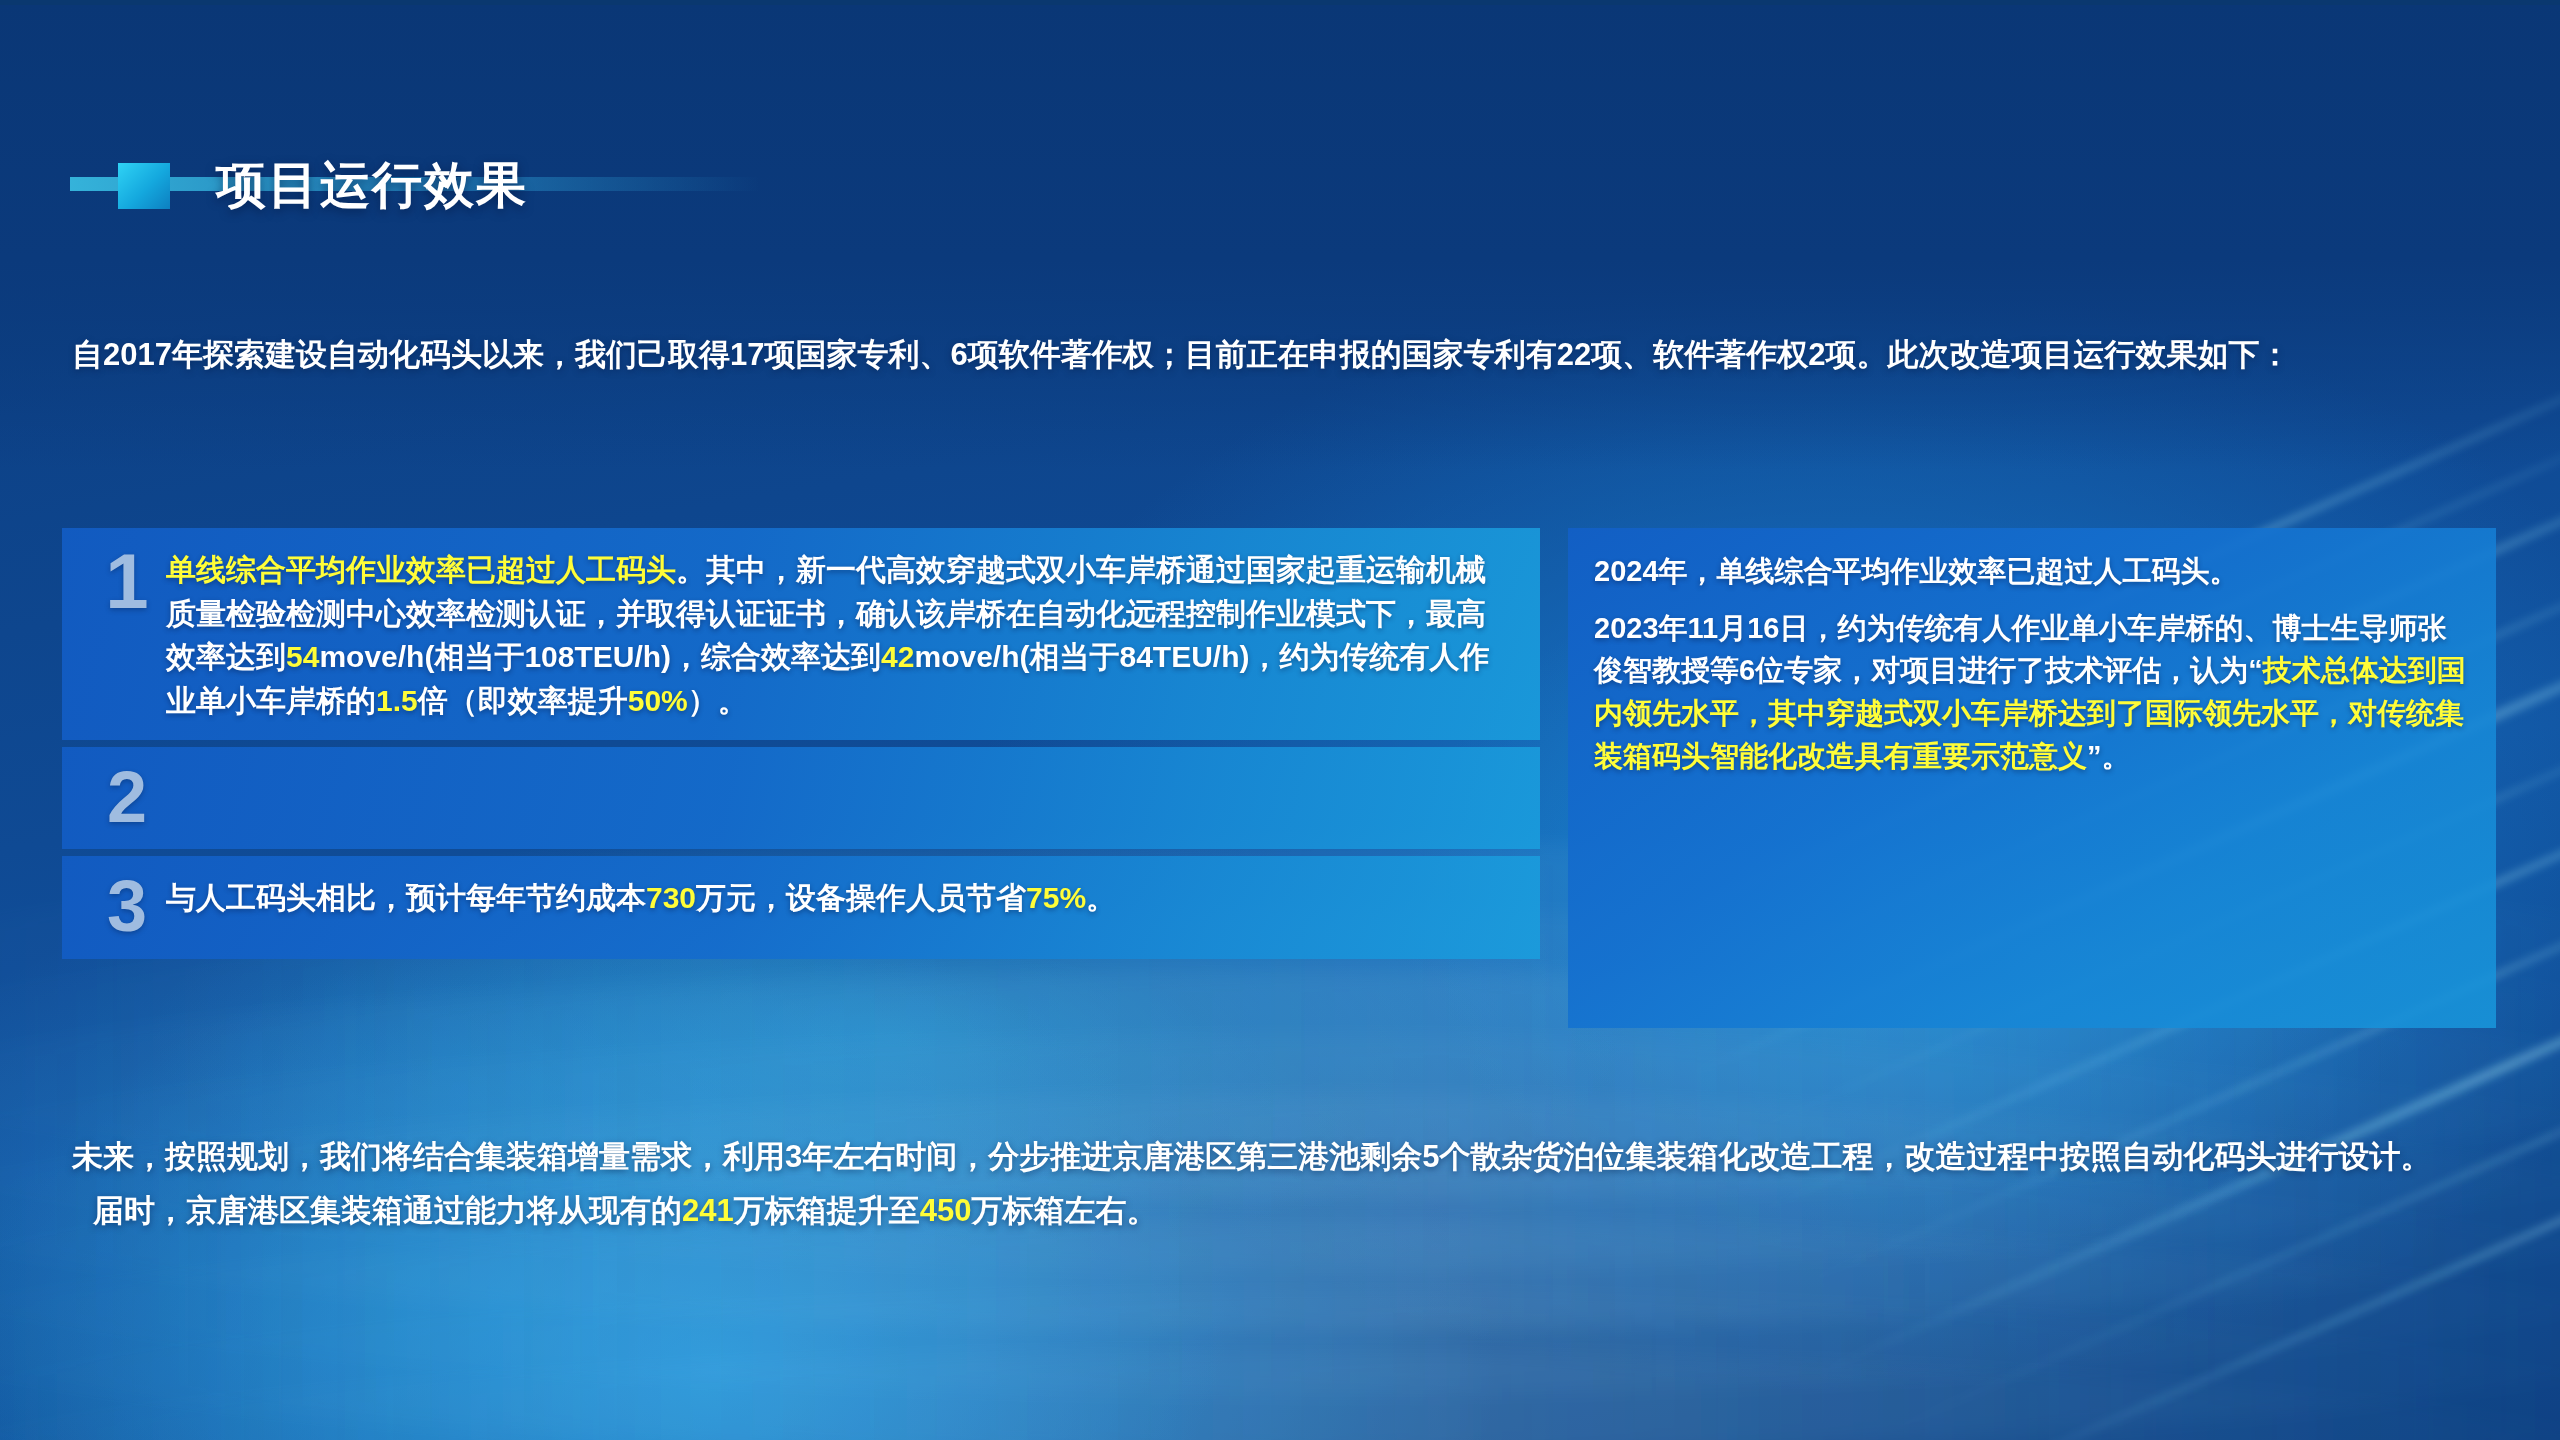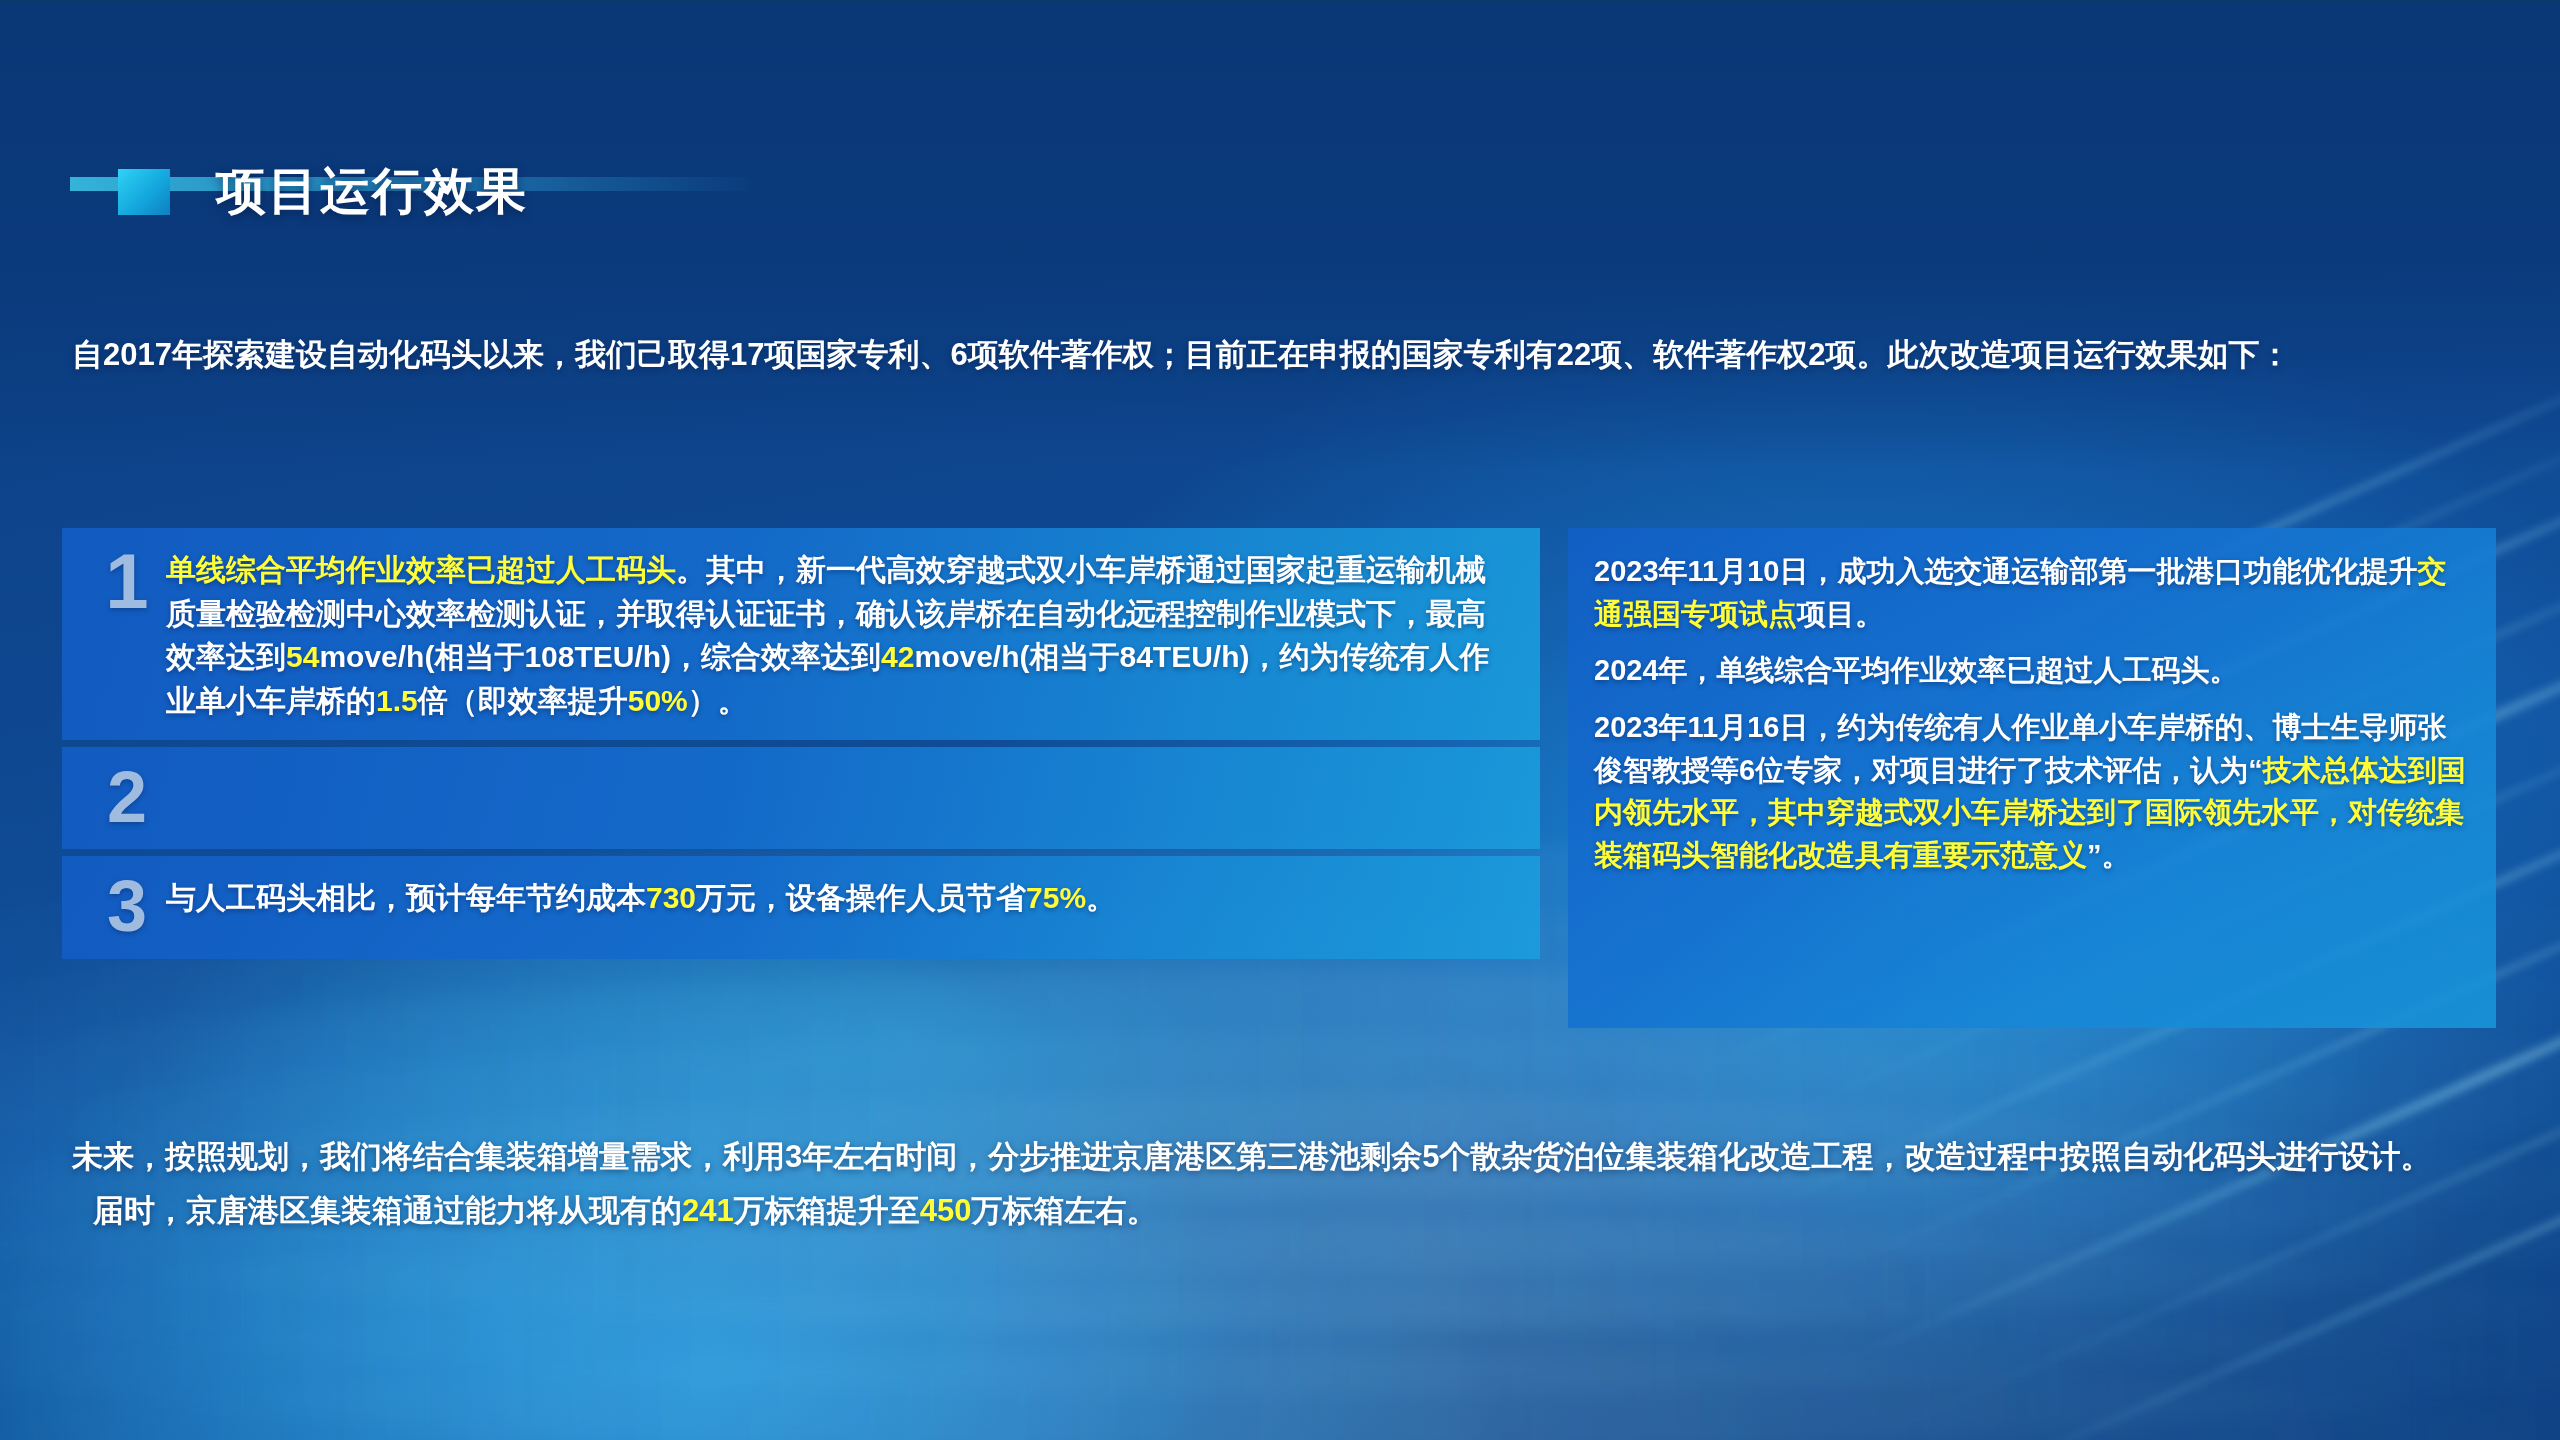--- a/index.html
+++ b/index.html
@@ -39,21 +39,21 @@
              background:radial-gradient(ellipse at center,rgba(40,160,225,.45) 0%,rgba(40,160,225,0) 70%); }
   .glow-mr { position:absolute; right:80px; top:520px; width:1100px; height:760px; border-radius:50%;
              background:radial-gradient(ellipse at center,rgba(35,170,230,.40) 0%,rgba(35,170,230,0) 68%); }
   .glow-lc { position:absolute; left:140px; top:820px; width:1500px; height:430px; border-radius:50%;
              background:radial-gradient(ellipse at center,rgba(40,185,235,.38) 0%,rgba(40,185,235,0) 70%); }
 
   
   #content { position:absolute; inset:0; }
 
   
-  .title-row { position:absolute; left:70px; top:158px; display:flex; align-items:center;padding-left:48px; }
+  .title-row { position:absolute; left:70px; top:152px; display:flex; align-items:center;padding-left:48px; }
   .title-mark { position:relative; width:74px; height:46px; margin-right:24px; }
   .title-mark .sq { position:absolute; left:0; top:0; width:52px; height:46px;
     background:linear-gradient(135deg,#2fd3f5 0%,#14a8de 55%,#0d7fc0 100%); }
   .title-bar { position:absolute; left:70px; top:177px; width:690px; height:14px;
     background:linear-gradient(90deg,rgba(60,200,235,.85) 0%,rgba(45,160,215,.55) 55%,rgba(35,120,190,0) 100%); }
   .title-text { font-size:50px; font-weight:bold; color:#ffffff; letter-spacing:2px;
     text-shadow:0 3px 10px rgba(0,20,60,.55); position:relative; z-index:2; }
 
   
   .intro { position:absolute; left:72px; top:330px; width:2420px;
@@ -158,22 +158,20 @@
 
     <div class="item item-3">
       <div class="num">3</div>
       <div class="body"><span>与人工码头相比，预计每年节约成本</span><span class="hl">730</span><span>万元，设备操作人员节省</span><span class="hl">75%</span><span>。</span>
       </div>
     </div>
 
   </div>
 
   <div class="right-panel">
-    <p><span>2023年11月10日，成功入选交通运输部第一批港口功能优化提升</span><span class="hl">交通强国专项试点</span><span>项目。</span>
-    </p>
     <p><span>2024年，单线综合平均作业效率已超过人工码头。</span><span class="hl"></span><span></span>
     </p>
     <p><span>2023年11月16日，约为传统有人作业单小车岸桥的、博士生导师张俊智教授等6位专家，对项目进行了技术评估，认为“</span><span class="hl">技术总体达到国内领先水平，其中穿越式双小车岸桥达到了国际领先水平，对传统集装箱码头智能化改造具有重要示范意义</span><span>”。</span>
     </p>
   </div>
 
   <div class="bottom">
     <p>未来，按照规划，我们将结合集装箱增量需求，利用3年左右时间，分步推进京唐港区第三港池剩余5个散杂货泊位集装箱化改造工程，改造过程中按照自动化码头进行设计。</p>
     <p><span>届时，京唐港区集装箱通过能力将从现有的</span><span class="hl">241</span><span>万标箱提升至</span><span class="hl">450</span><span>万标箱左右。</span>
     </p>

